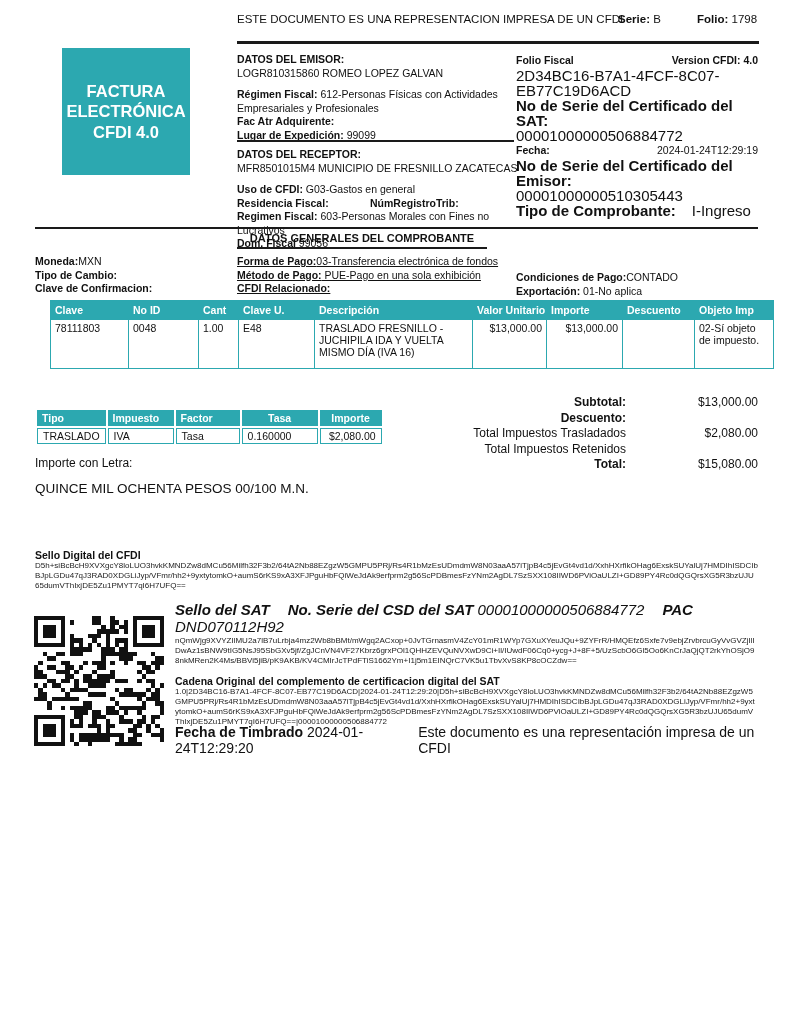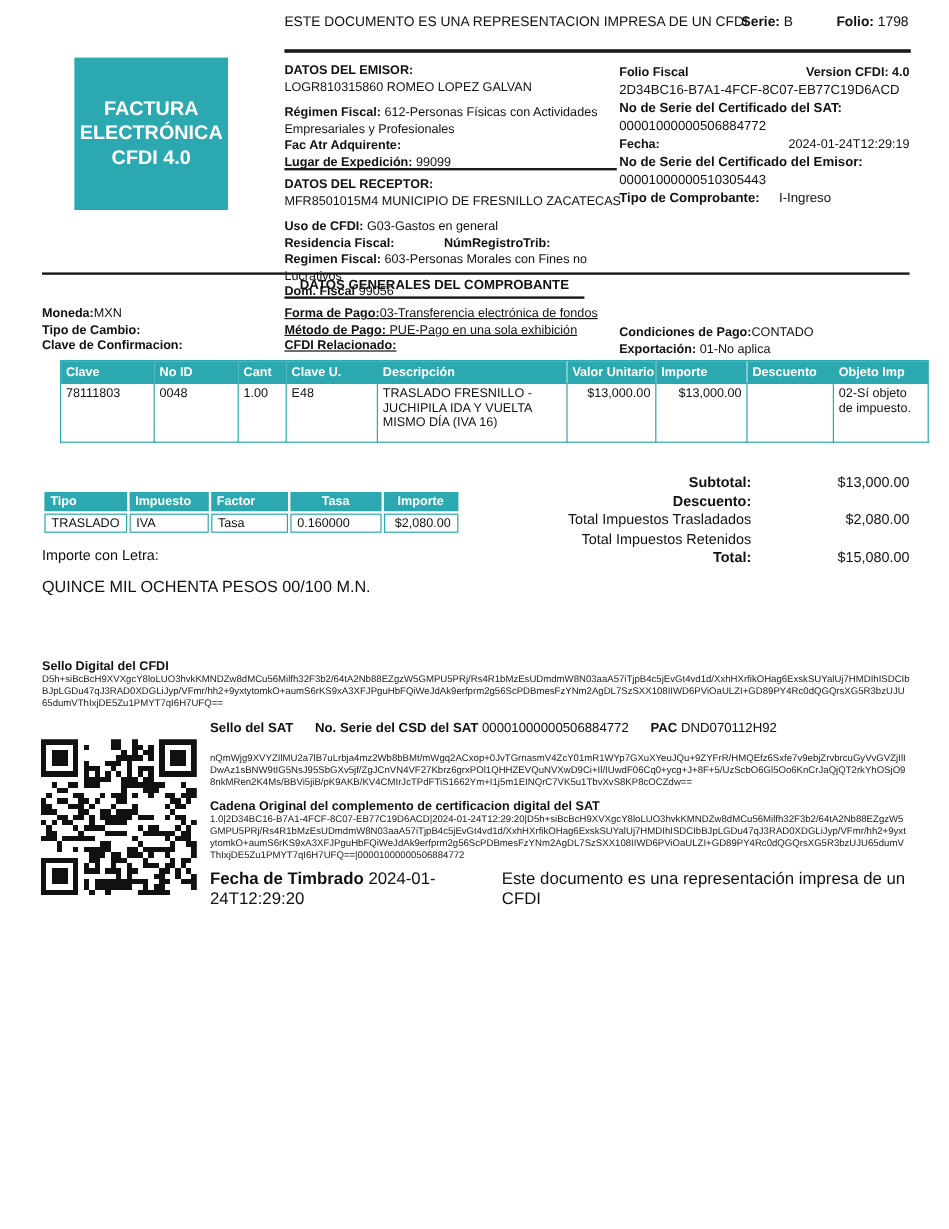--- a/index.html
+++ b/index.html
@@ -24,21 +24,21 @@
   .logo{left:62px;top:48px;width:128px;height:127px;background:#2CA8B0;
     display:flex;flex-direction:column;align-items:center;justify-content:center;
     color:#fff;font-weight:bold;font-size:16.5px;line-height:1.22;text-align:center;}
 
   
   .emisor{left:237px;top:53px;width:277px;}
   .sep-em{left:237px;top:140px;width:277px;height:2px;}
   .receptor{left:237px;top:148px;width:285px;}
   .fiscal{left:516px;top:53px;width:242px;}
   .fiscal .row{display:flex;justify-content:space-between;line-height:15px;font-size:10.5px;}
-  .fiscal .line{line-height:15px;font-size:11px;}
+  .fiscal .line{line-height:15px;font-size:15px;}
   .sep-full{left:35px;top:227px;width:723px;height:2px;}
   .spacer8{height:8px;}
   .reslbl{display:inline-block;width:133px;}
 
   
   .gen-title{left:237px;top:232px;width:250px;text-align:center;font-weight:bold;font-size:11px;}
   .gen-underline{left:237px;top:247px;width:250px;height:1.5px;}
   .gen-col1{left:35px;top:255px;width:198px;}
   .gen-col2{left:237px;top:255px;width:275px;text-decoration:underline;}
   .gen-col3{left:516px;top:271px;width:242px;}
@@ -67,21 +67,21 @@
 
   .importe-label{left:35px;top:456px;font-size:12px;}
   .importe-text{left:35px;top:481px;font-size:13.5px;}
 
   
   .sello-cfdi{left:35px;top:549px;width:723px;}
   .sello-cfdi .hd{font-size:10.5px;font-weight:bold;}
   .qr{left:34px;top:616px;width:130px;height:130px;}
   .qr svg{display:block;width:130px;height:130px;fill:#111;}
   .sat-block{left:175px;top:601px;width:583px;}
-  .sat-head{font-size:11px;margin-bottom:14px;}
+  .sat-head{font-size:15px;margin-bottom:1px;font-style:italic;}
   .sat-head .gap{display:inline-block;width:18px;}
   .cadena-title{font-size:10.5px;font-weight:bold;margin-top:9px;}
   .footer-row{left:175px;top:724px;width:583px;display:flex;justify-content:space-between;font-size:14px;}
 </style>
 </head>
 <body>
 
 <div class="page">
 
   <div class="abs hdr-notice">ESTE DOCUMENTO ES UNA REPRESENTACION IMPRESA DE UN CFDI</div>

